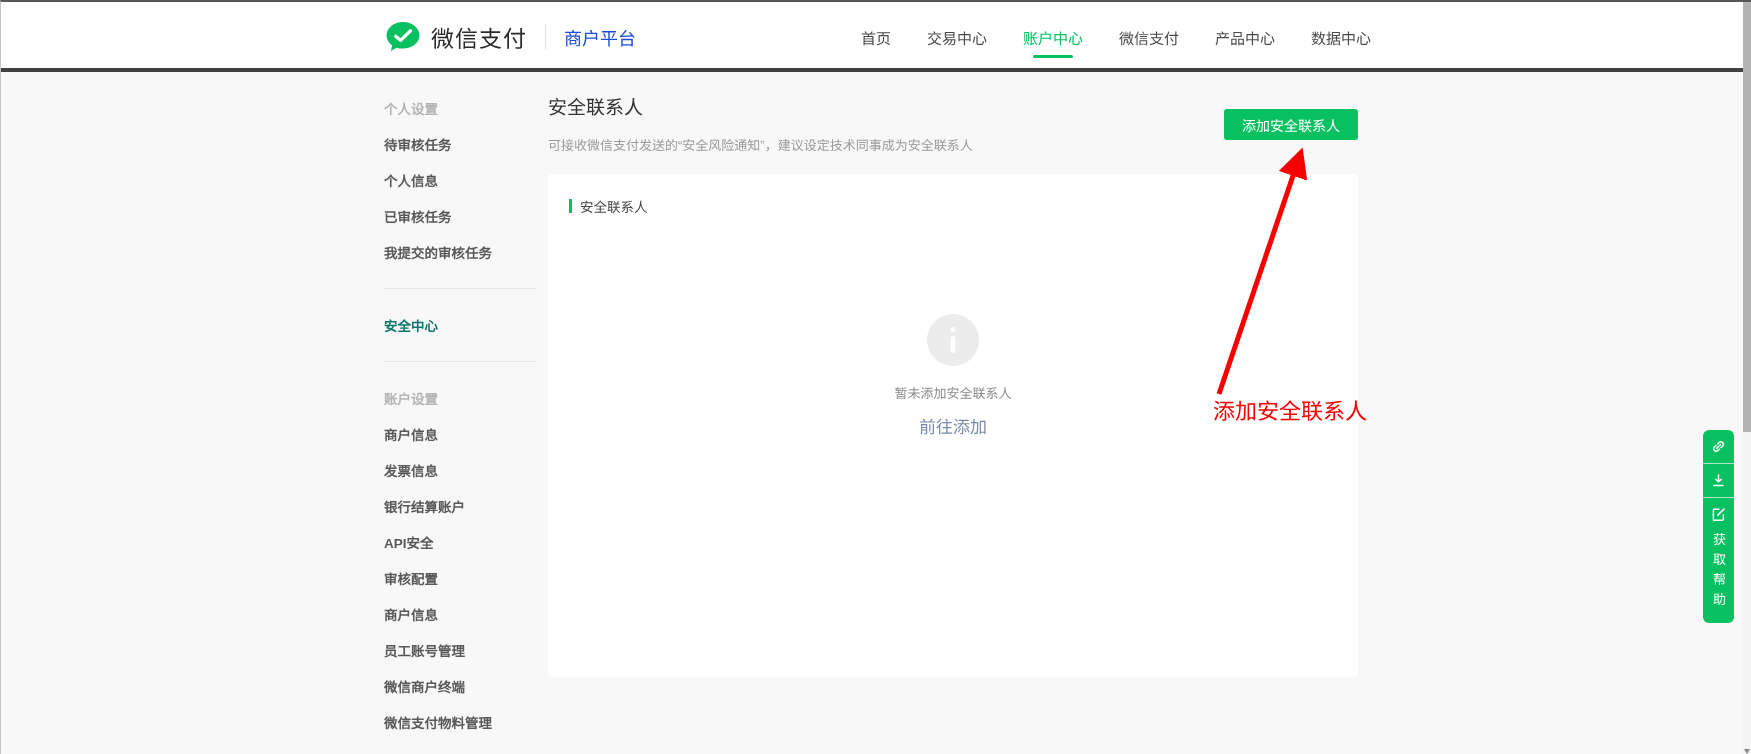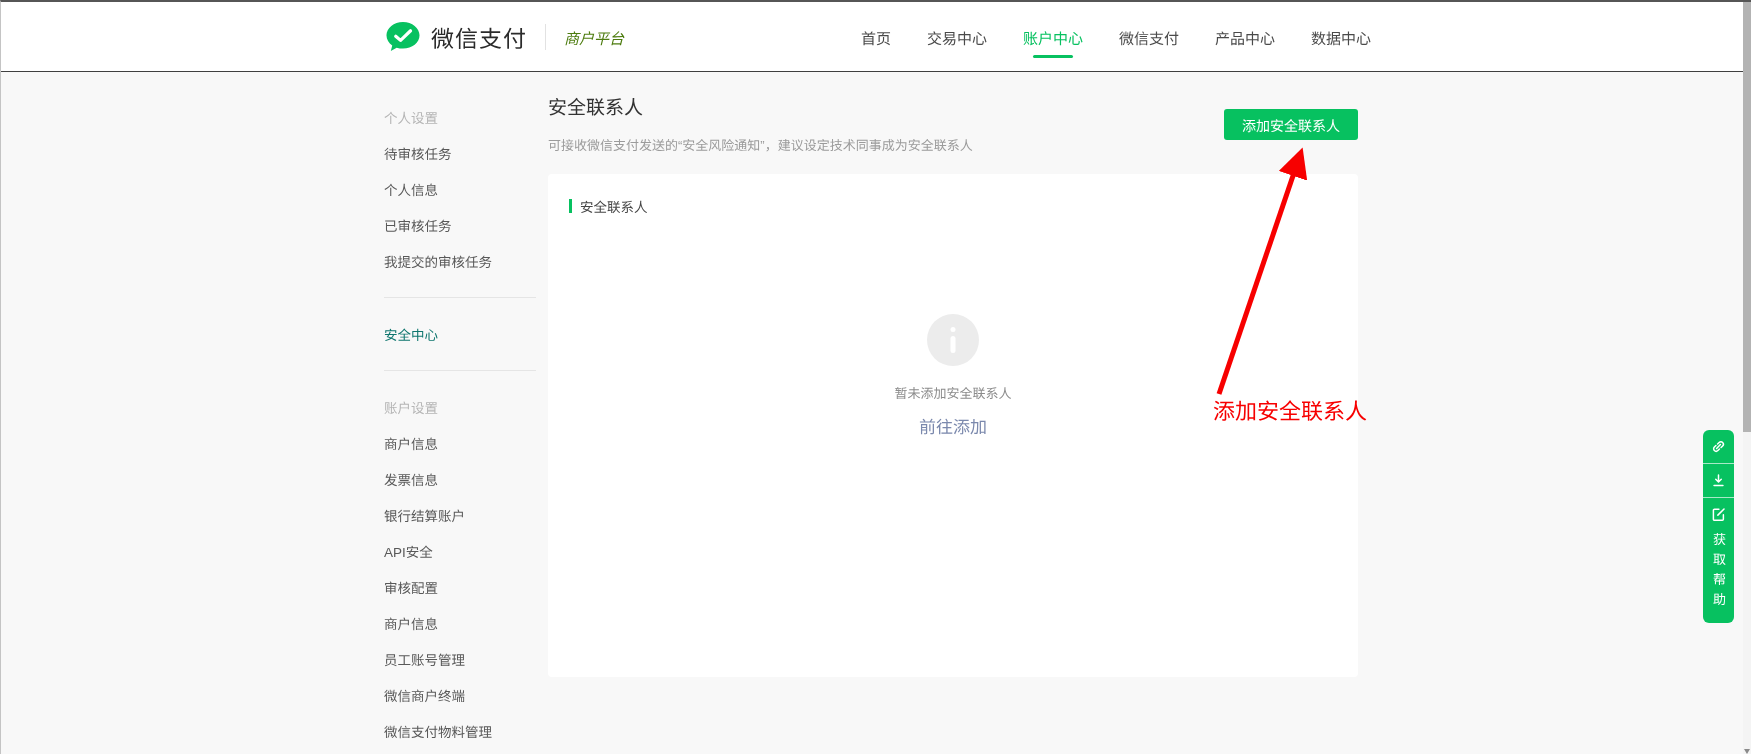--- a/index.html
+++ b/index.html
@@ -12,38 +12,38 @@
     position:relative; width:1751px; height:754px;
     background:#f8f8f8;
     border-top:2px solid #565656;
     border-left:1px solid #c4c4c4;
     overflow:hidden;
   }
 
   
   .header {
     position:absolute; left:0; top:0; width:1743px; height:70px;
-    background:#fff; border-bottom:1px solid #404040;
+    background:#fff; border-bottom:4px solid #404040;
   }
   .logo-group { position:absolute; left:383px; top:0; height:70px; display:flex; align-items:center; }
   .logo-mark { width:38px; height:34px; display:block; }
   .brand-name { font-size:23px; color:#2b2b2b; margin-left:9px; letter-spacing:1px; }
   .logo-divider { width:1px; height:26px; background:#e2e2e2; margin:0 18px; }
-  .portal-name { font-size:15px; color:#4d7c0f;font-style:italic; }
+  .portal-name { font-size:18px; color:#1d4ed8; }
 
   .top-nav { position:absolute; left:860px; top:0; height:70px; display:flex; align-items:center; gap:36px; }
   .nav-item { position:relative; font-size:15px; color:#4a4a4a; cursor:pointer; height:70px; display:flex; align-items:center; }
   .nav-item.active { color:#07C160; }
   .nav-item.active::after {
     content:""; position:absolute; left:50%; transform:translateX(-50%);
     bottom:14px; width:40px; height:3px; background:#07C160; border-radius:2px;
   }
 
   
-  .sidebar { position:absolute; left:383px; top:97px; width:152px; }
+  .sidebar { position:absolute; left:383px; top:88px; width:152px;font-weight:bold; }
   .side-item {
     height:36px; display:flex; align-items:center;
     font-size:13.5px; color:#595959; cursor:pointer; white-space:nowrap;
   }
   .side-item.group-head { color:#b5b5b5; cursor:default; }
   .side-item.active { color:#0f766e; }
   .side-divider { border:none; height:1px; background:#e5e5e5; margin:18px 0; }
 
   
   .main { position:absolute; left:547px; top:72px; width:810px; }

